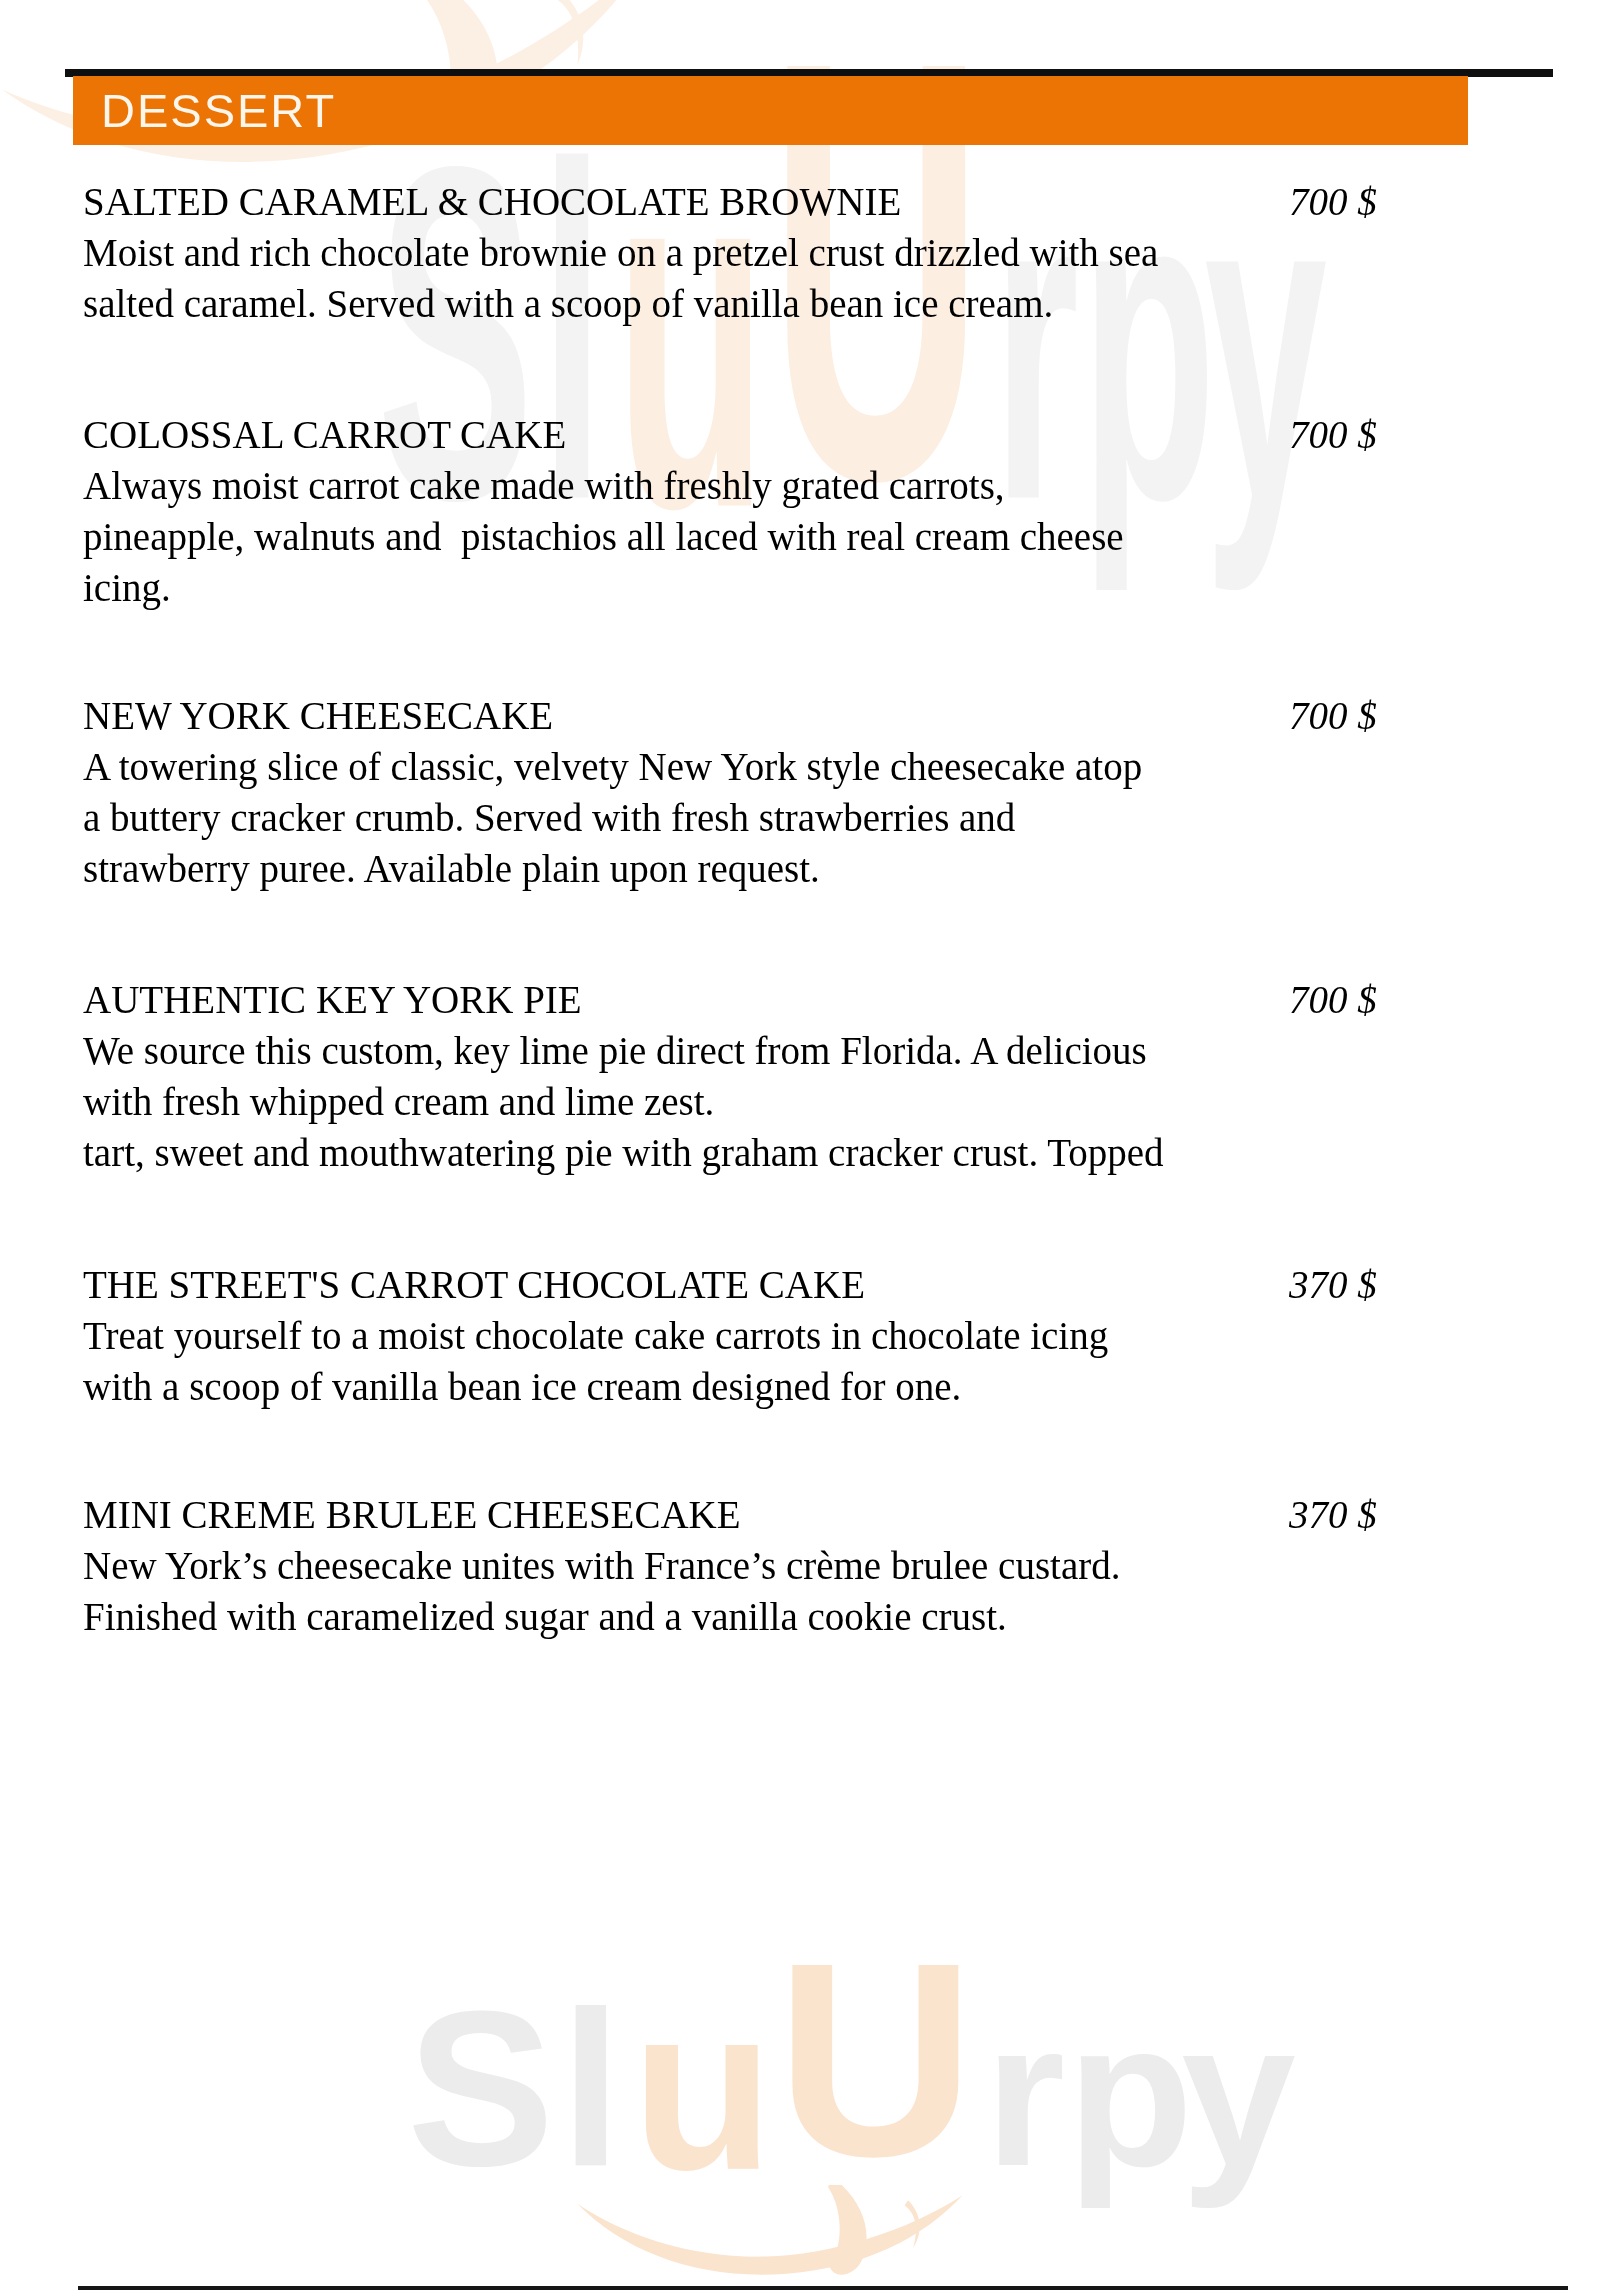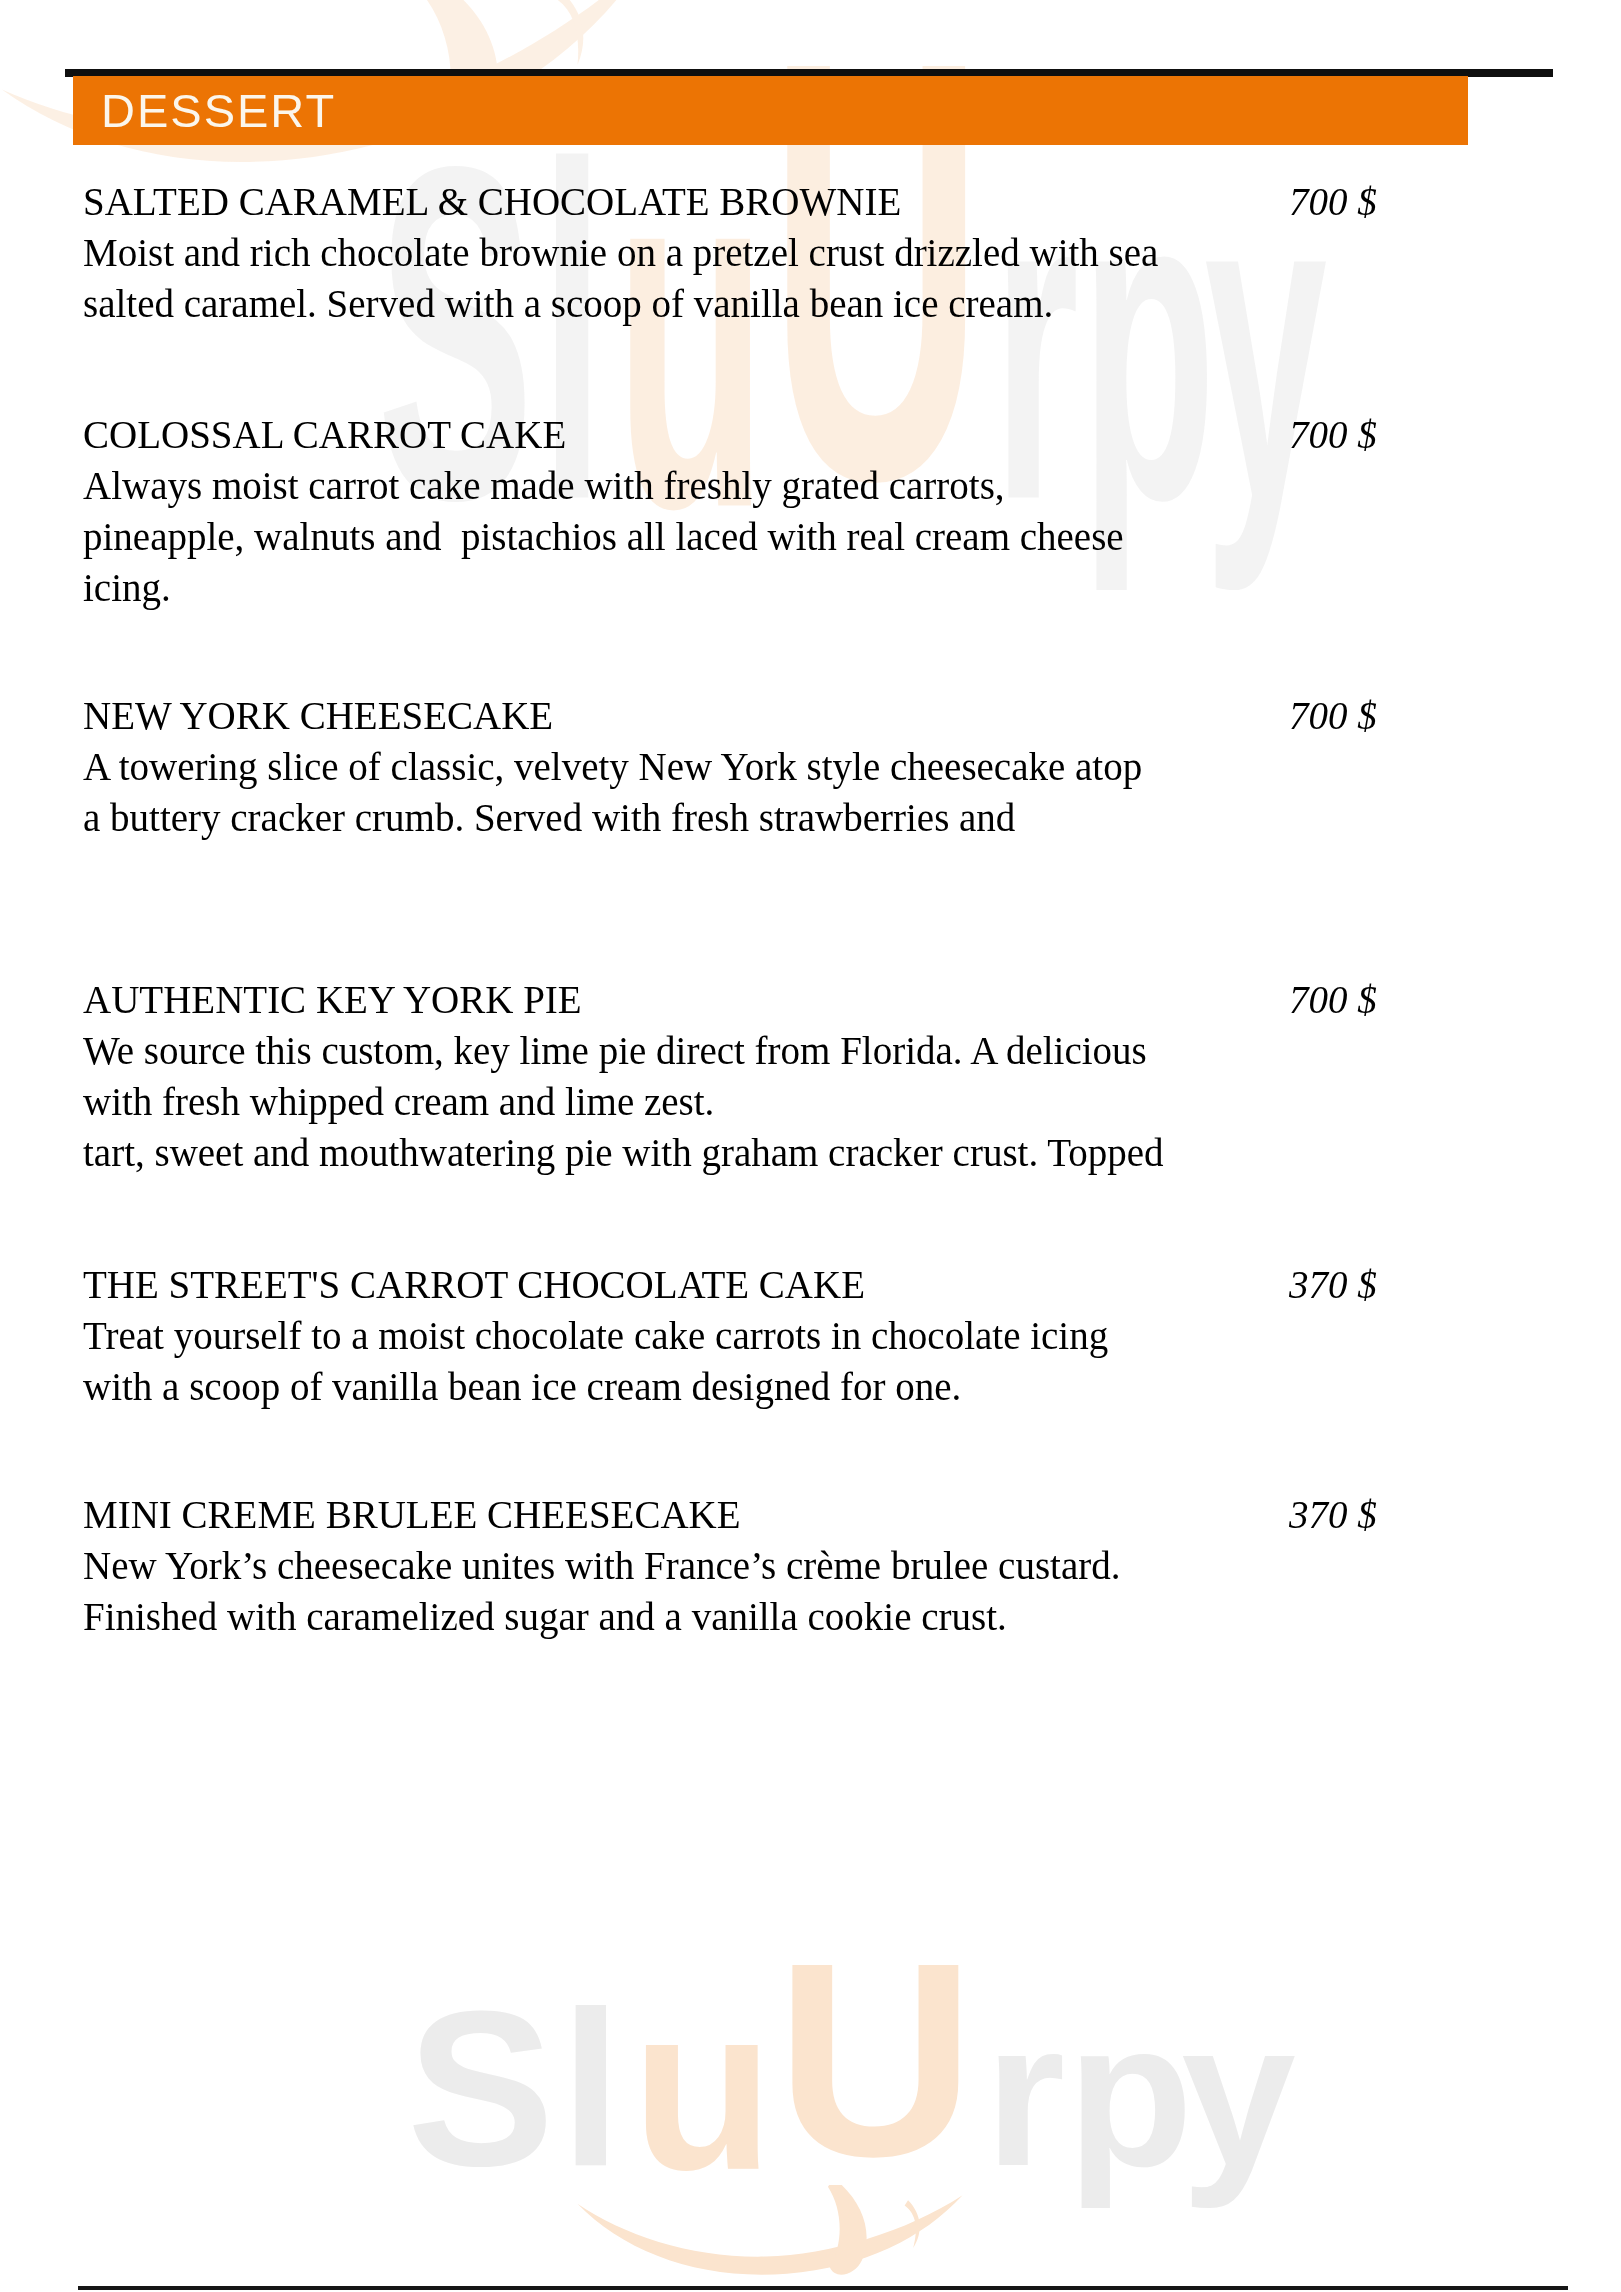--- a/index.html
+++ b/index.html
@@ -110,20 +110,21 @@
     <div class="desc">icing.</div>
   </div>
 
   <div class="item" style="top:690px">
     <div class="line">
       <span class="title">NEW YORK CHEESECAKE</span>
       <span class="price">700 $</span>
     </div>
     <div class="desc">A towering slice of classic, velvety New York style cheesecake atop</div>
     <div class="desc">a buttery cracker crumb. Served with fresh strawberries and</div>
+    <div class="desc">strawberry puree. Available plain upon request.</div>
   </div>
 
   <div class="item" style="top:974px">
     <div class="line">
       <span class="title">AUTHENTIC KEY YORK PIE</span>
       <span class="price">700 $</span>
     </div>
     <div class="desc">We source this custom, key lime pie direct from Florida. A delicious</div>
     <div class="desc">with fresh whipped cream and lime zest.</div>
     <div class="desc">tart, sweet and mouthwatering pie with graham cracker crust. Topped</div>

